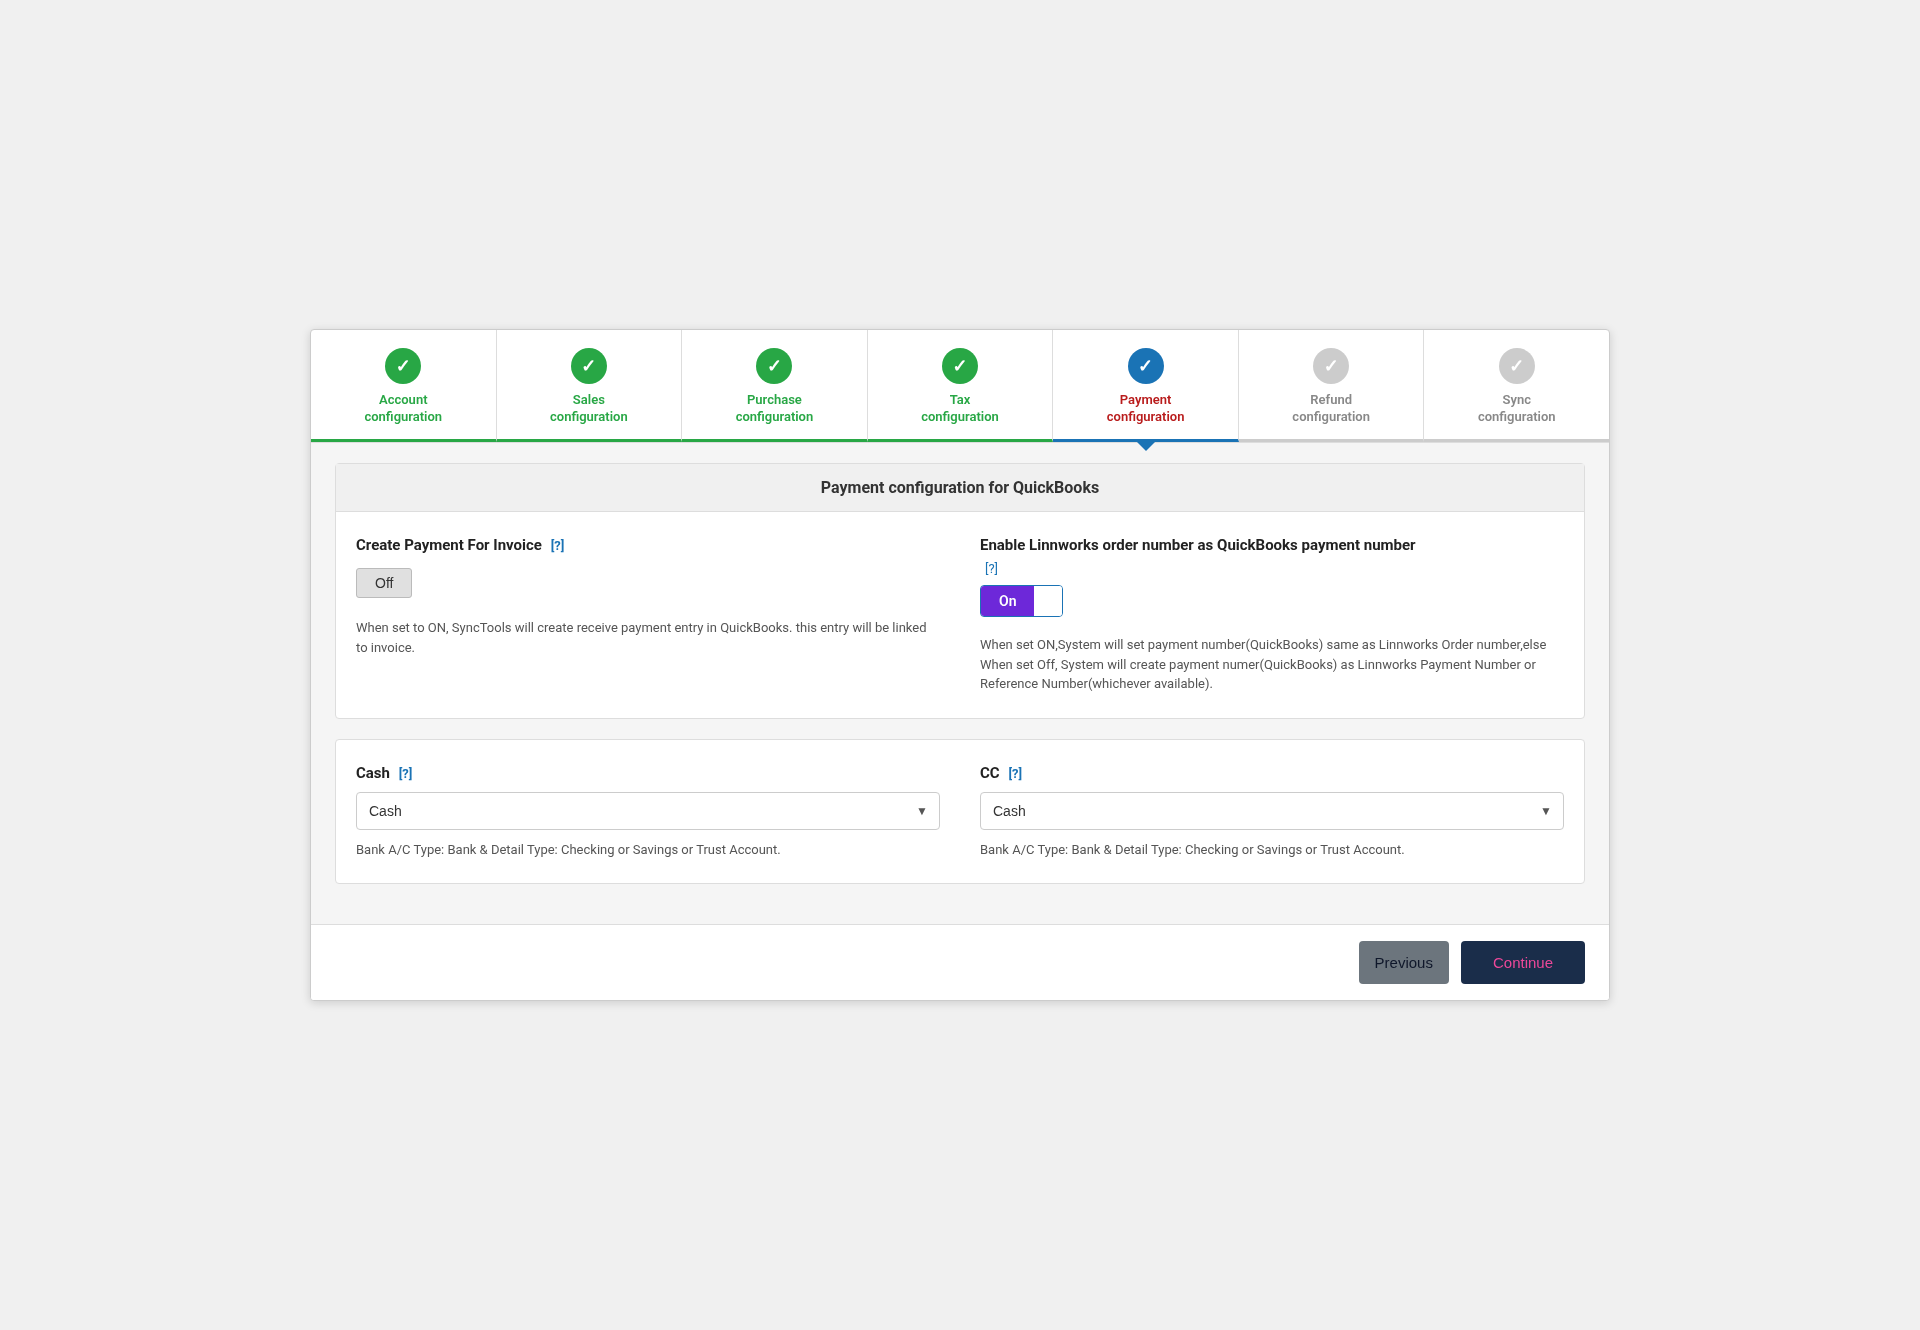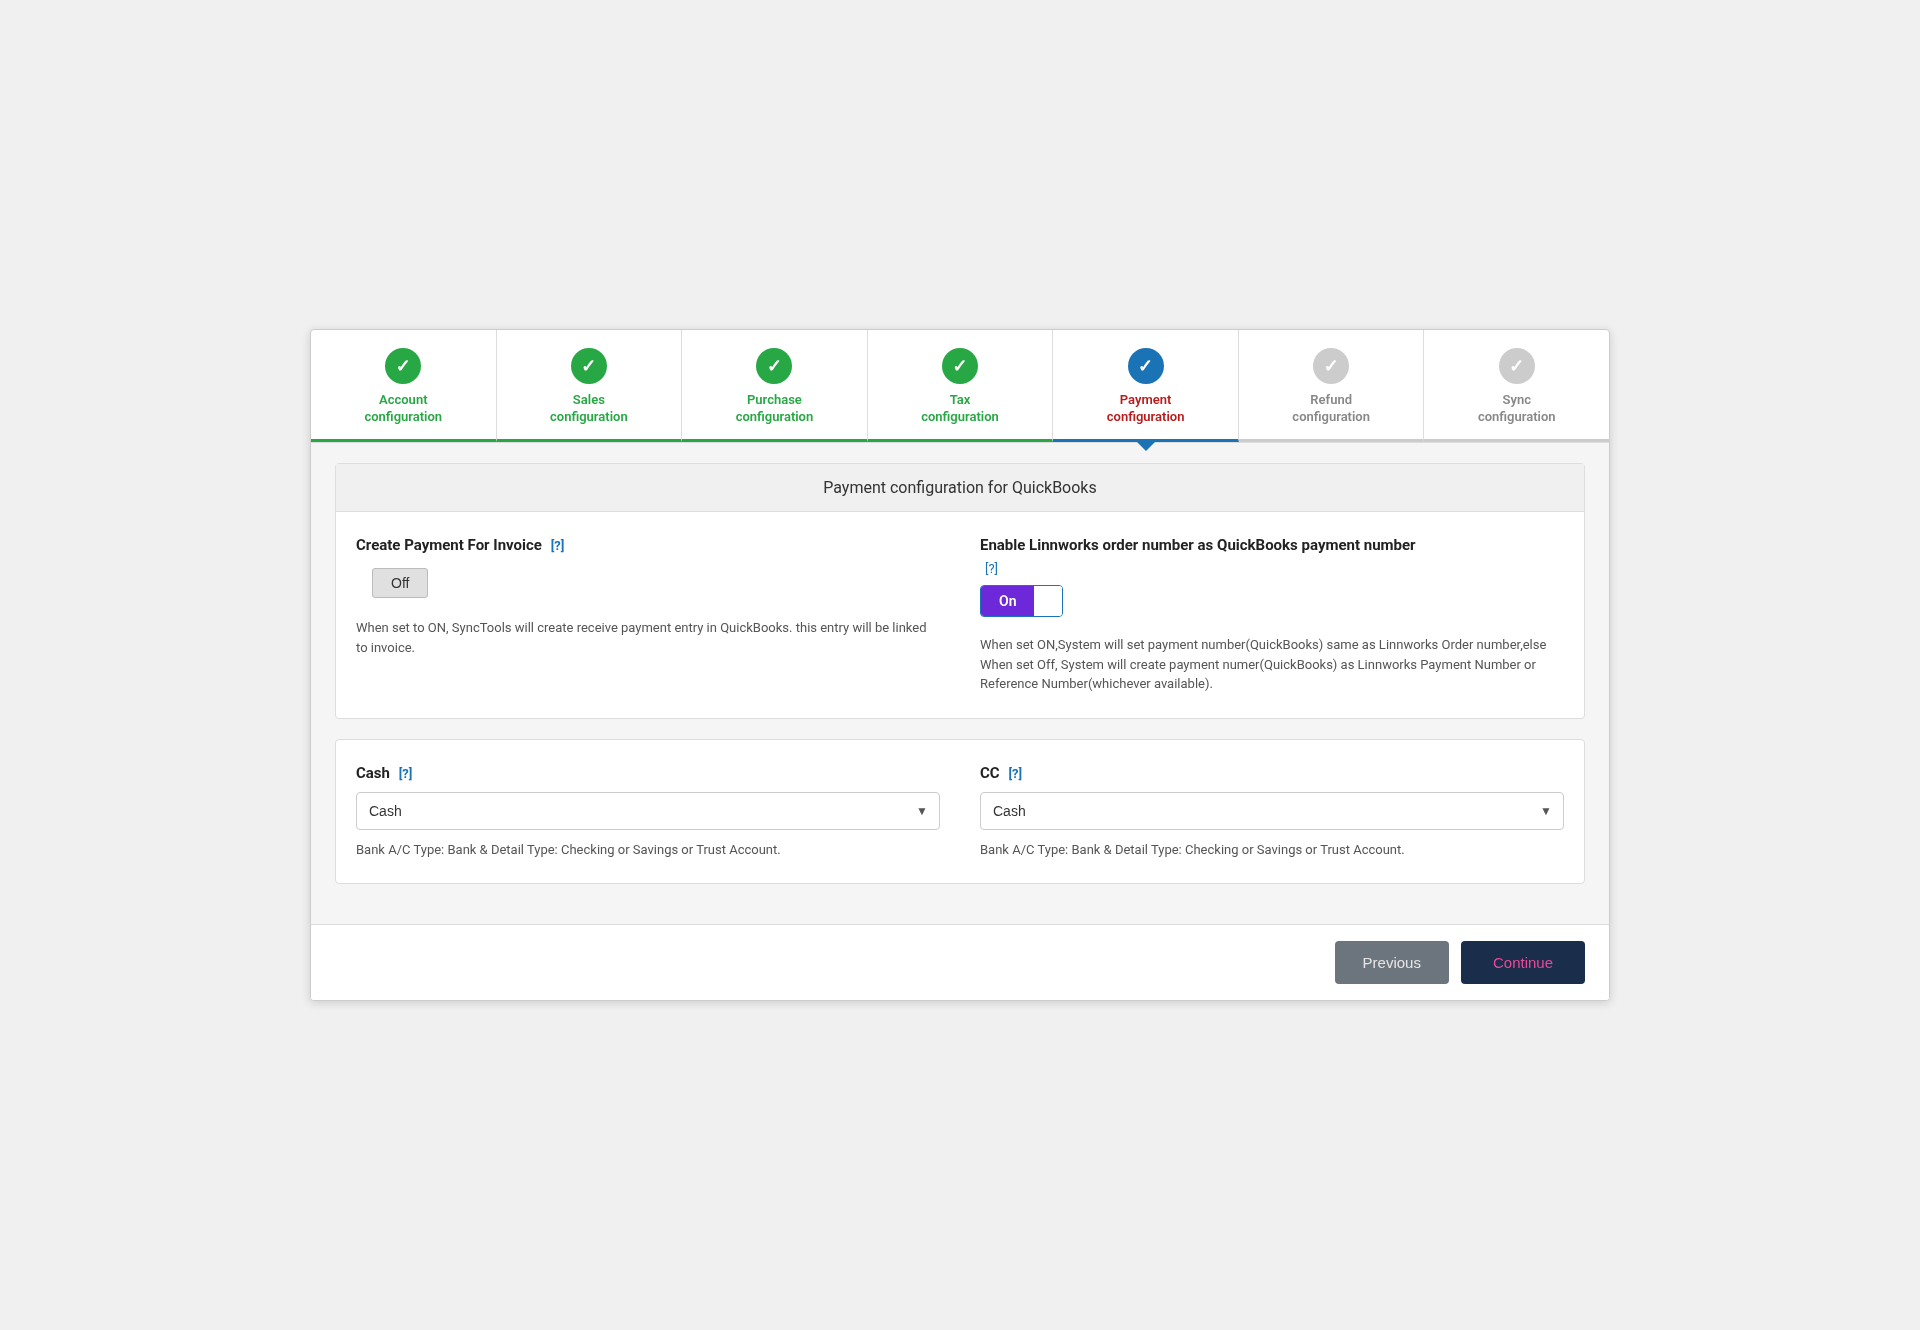--- a/index.html
+++ b/index.html
@@ -93,21 +93,21 @@
     .config-section {
       background: #fff;
       border: 1px solid #ddd;
       border-radius: 4px;
       margin-bottom: 20px;
     }
     .section-header {
       background: #f0f0f0;
       padding: 14px 20px;
       font-size: 16px;
-      font-weight: 400;
+      font-weight: 700;
       color: #333;
       border-bottom: 1px solid #ddd;
       text-align: center;
     }
     .section-body {
       padding: 24px 20px;
       display: flex;
       gap: 40px;
     }
     .section-col {
@@ -117,21 +117,21 @@
     
     .toggle-off {
       display: inline-block;
       background: #e0e0e0;
       border: 1px solid #bbb;
       border-radius: 3px;
       padding: 6px 18px;
       font-size: 14px;
       color: #333;
       cursor: pointer;
-      margin: 10px 16px;
+      margin: 10px 0;
     }
 
     
     .toggle-switch {
       display: inline-flex;
       border-radius: 4px;
       overflow: hidden;
       border: 1px solid #1a73b5;
       margin: 8px 0;
       cursor: pointer;
@@ -199,23 +199,23 @@
     .bottom-bar {
       display: flex;
       justify-content: flex-end;
       gap: 12px;
       padding: 16px 24px;
       background: #fff;
       border-top: 1px solid #ddd;
     }
     .btn-previous {
       background: #6c757d;
-      color: #e5e5e5;
+      color: #0f172a;
       border: none;
-      padding: 13px 28px;
+      padding: 13px 16px;
       font-size: 15px;
       font-weight: 500;
       border-radius: 4px;
       cursor: pointer;
     }
     .btn-continue {
       background: #1a2d4a;
       color: #ec4899;
       border: none;
       padding: 13px 32px;

